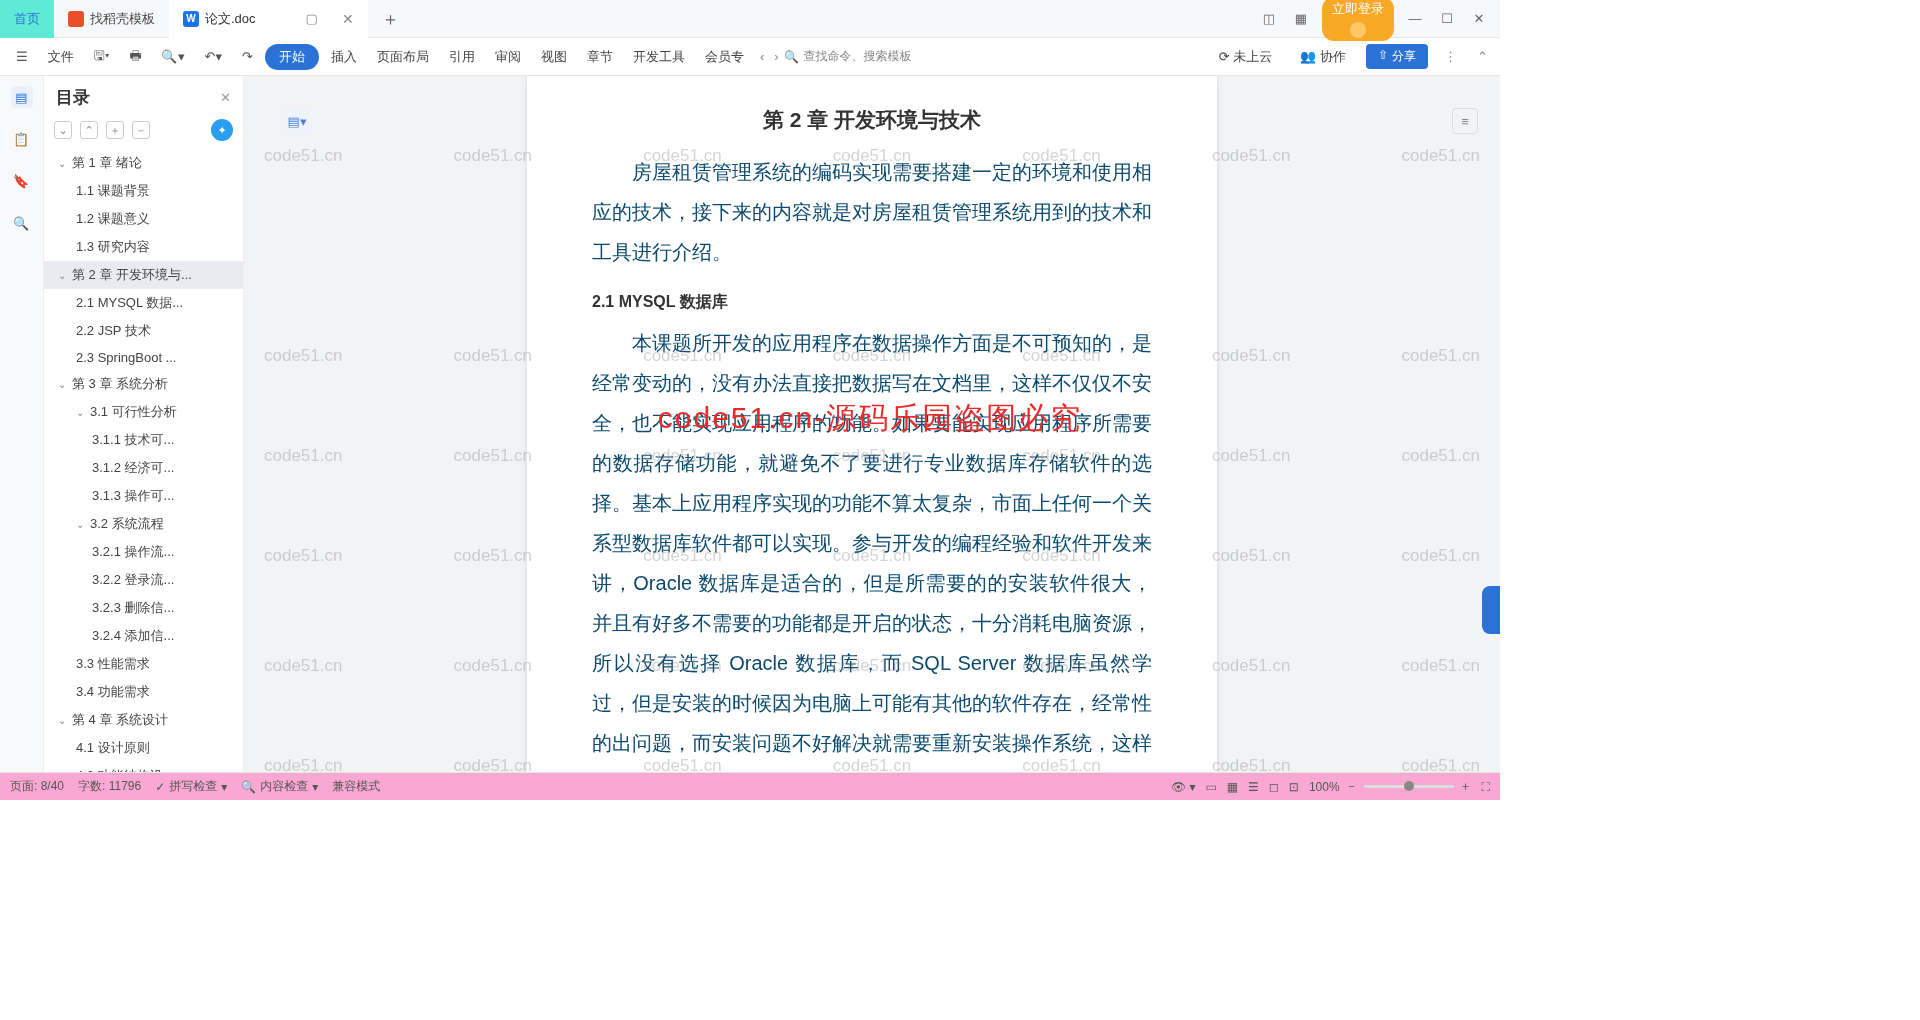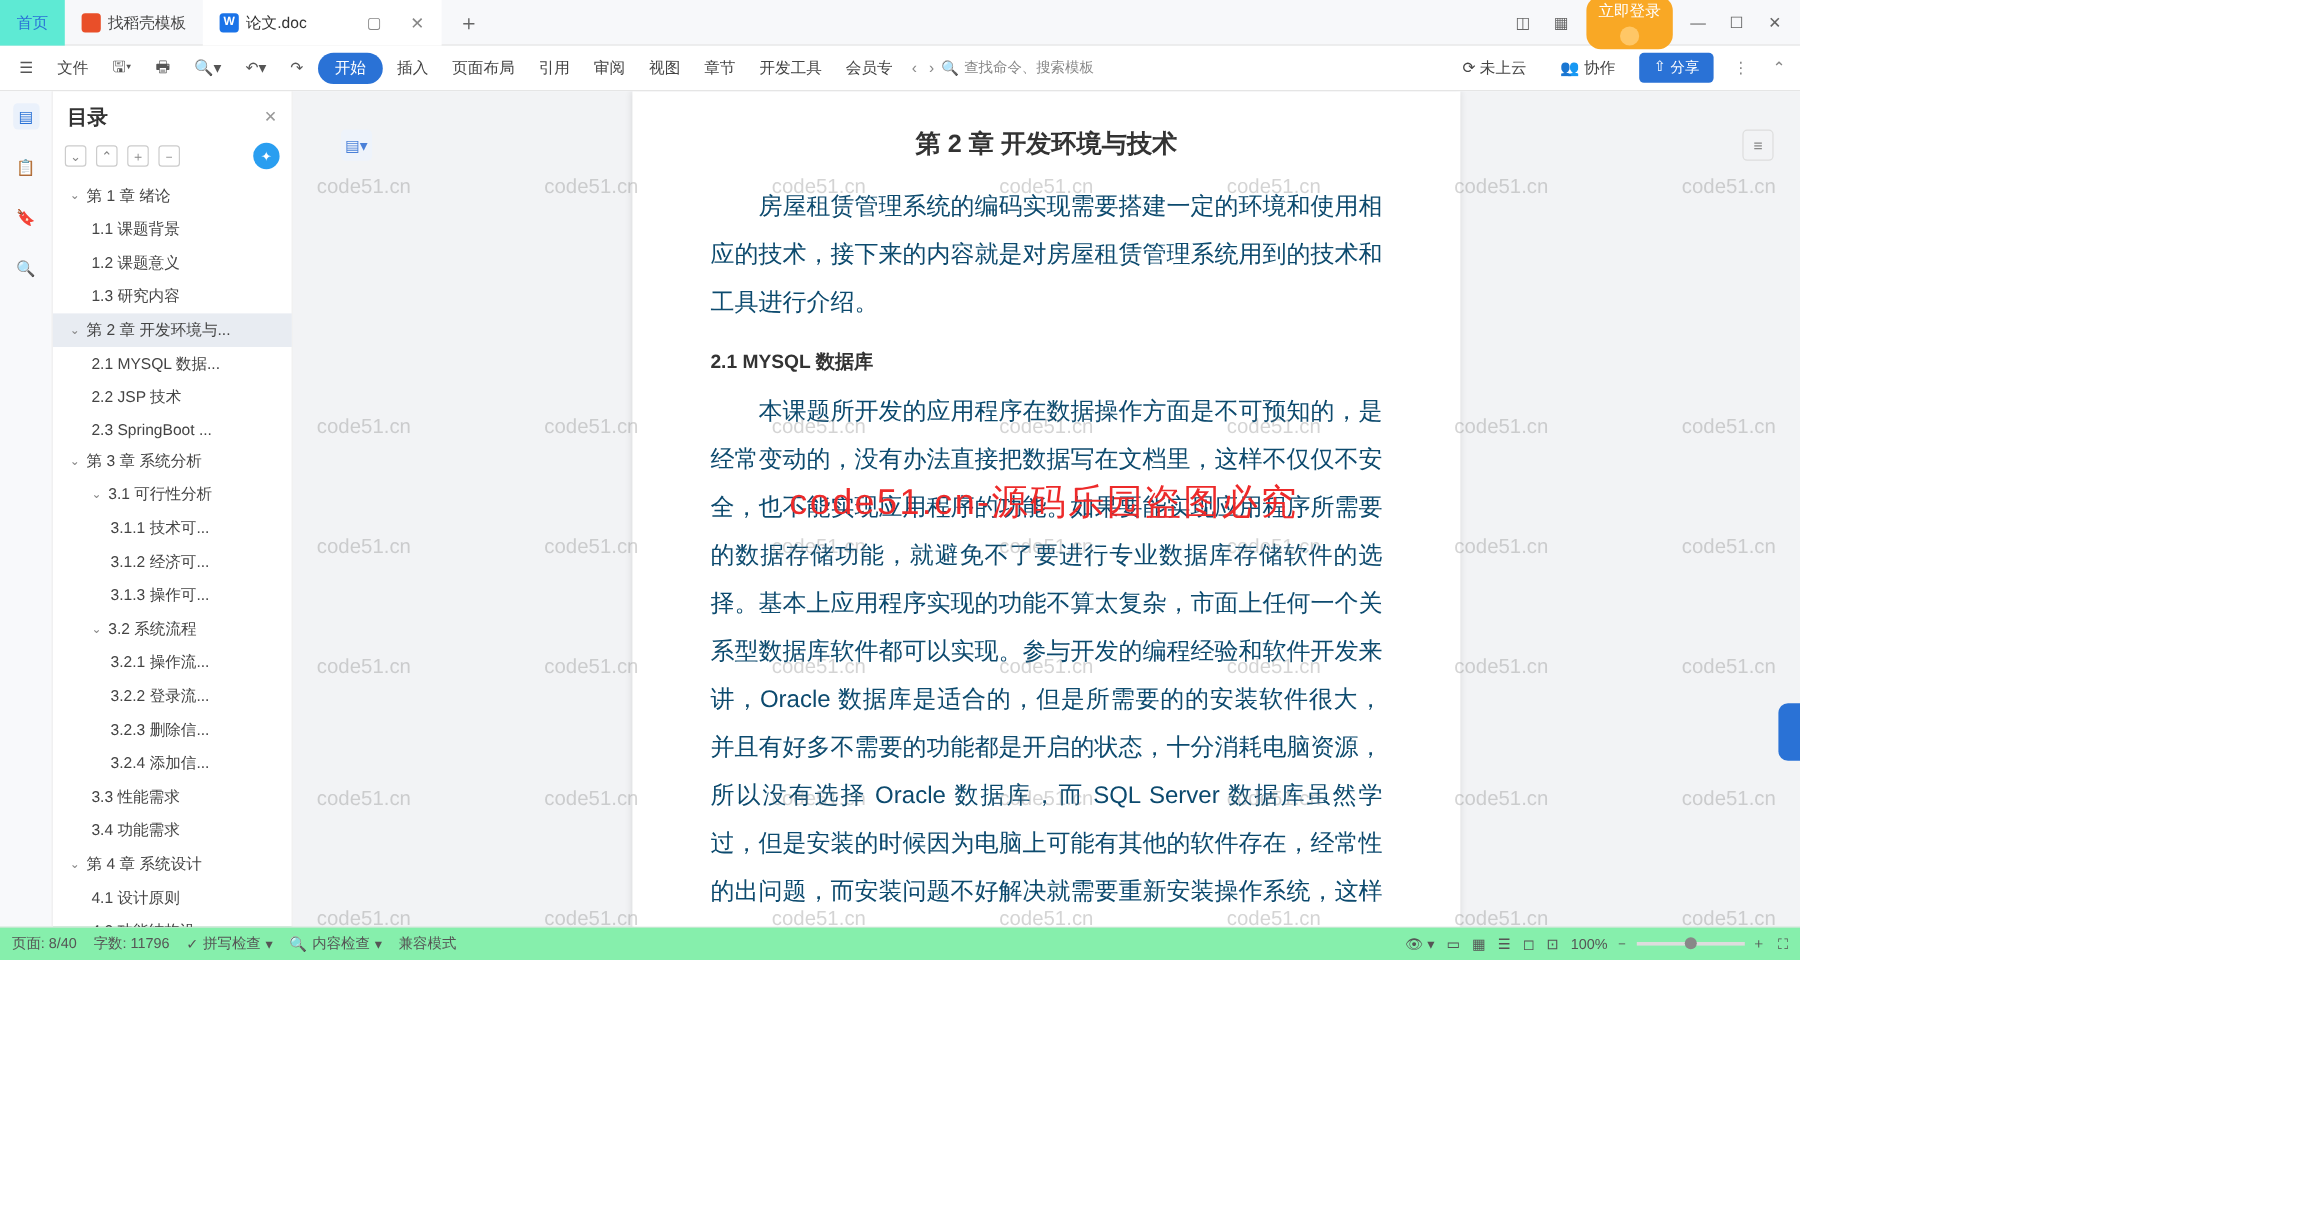--- a/index.html
+++ b/index.html
@@ -65,21 +65,21 @@
 .page h2 { text-align: center; font-size: 21px; font-weight: 700; margin-bottom: 18px; }
 .page p { font-size: 20px; line-height: 2; text-align: justify; text-indent: 2em; color: #0c4a6e; }
 .page h3 { font-size: 16px; font-weight: 700; margin: 20px 0 10px; }
 .page .mark { position: absolute; left: 0; right: 4px; text-align: center; top: 322px; font-size: 30px; color: #ed2a2a; font-weight: 500; letter-spacing: 2px; pointer-events:none;}
 .wmrow { position: absolute; left: 0; right: 0; display: flex; justify-content: space-between; padding: 0 20px; font-size: 17px; color: rgba(120,120,120,.32); pointer-events: none; }
 .float-icon { position:absolute; top:32px; left:40px; width:26px; height:26px; background:#eef3fb; border-radius:4px; display:flex; align-items:center; justify-content:center; color:#4a80d8; }
 .float-right { position:absolute; top:32px; right:22px; width:26px; height:26px; border:1px solid #ddd; border-radius:4px; display:flex; align-items:center; justify-content:center; color:#888; }
 .side-tab { position:absolute; right:0; top:510px; width:18px; height:48px; background:#2a72d6; border-radius:8px 0 0 8px; }
 
 
-.status { height: 28px; border-top: 1px solid #e5e5e5; display: flex; align-items: center; padding: 0 10px; gap: 14px; font-size: 12px; color: #555; background:#86efac;}
+.status { height: 28px; border-top: 1px solid #e5e5e5; display: flex; align-items: center; padding: 0 10px; gap: 14px; font-size: 12px; color: #555; background:#f9a8d4;}
 .status .sitem { display: flex; align-items: center; gap: 4px; }
 .status .right { margin-left: auto; display: flex; align-items: center; gap: 10px; }
 .zoom-bar { display:flex; align-items:center; gap:6px;}
 .zoom-track { width:90px; height:3px; background:#ddd; position:relative; }
 .zoom-track::after { content:""; position:absolute; left:50%; top:-4px; width:10px; height:10px; border-radius:50%; background:#888; transform:translateX(-50%);}
 </style>
 </head>
 <body>
 
 <div class="tabs-row">

